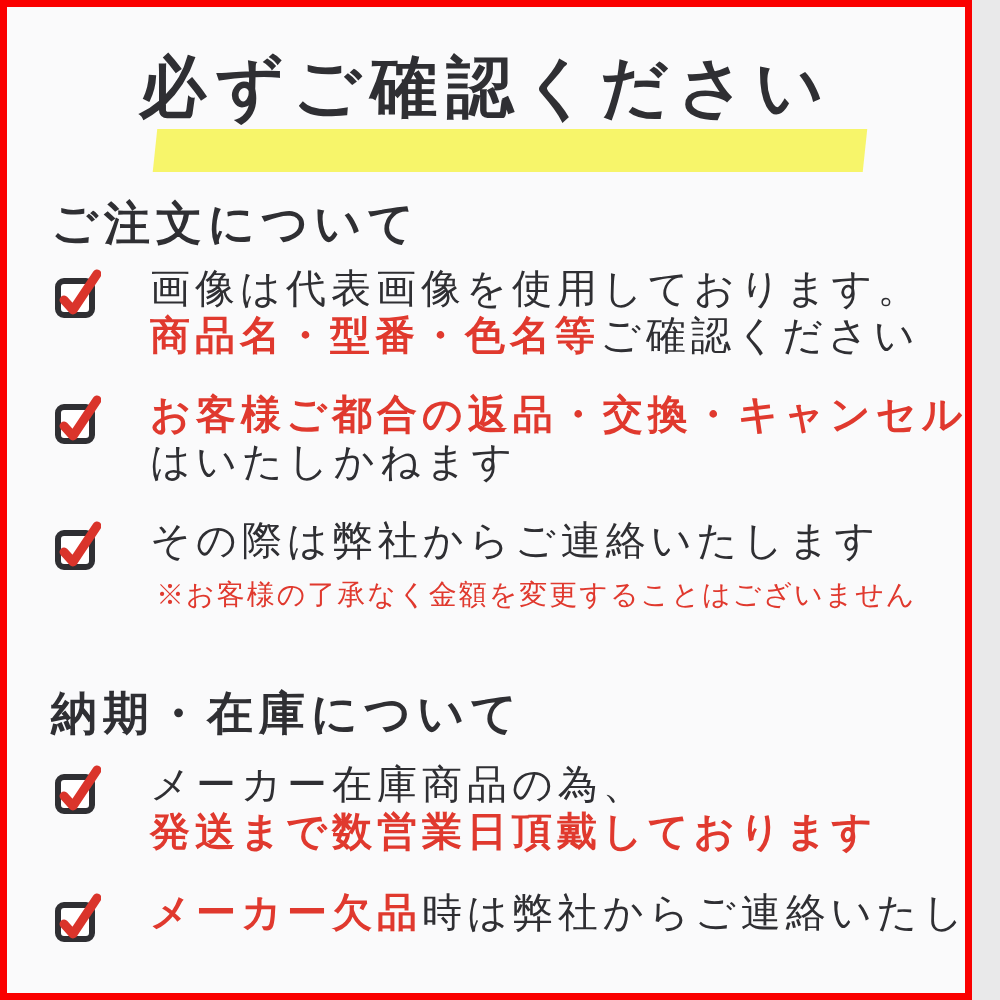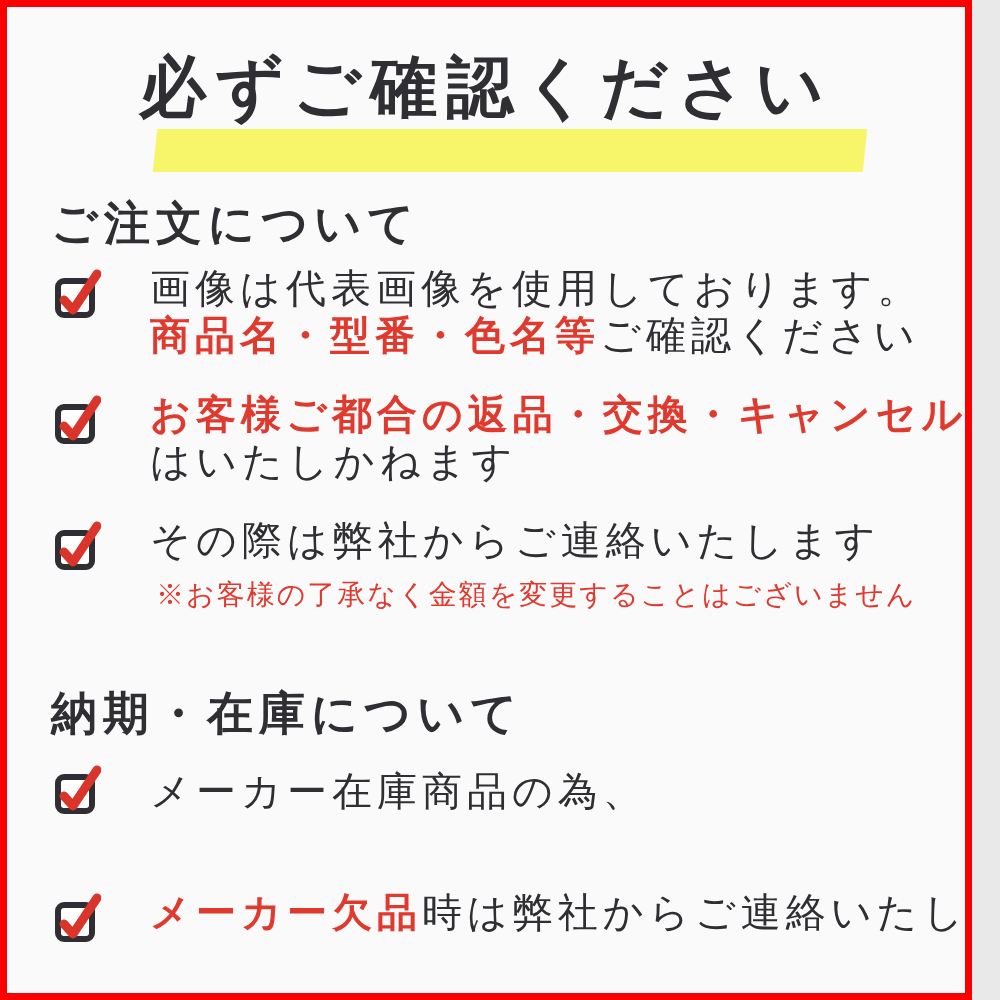--- a/index.html
+++ b/index.html
@@ -42,21 +42,21 @@
   #heading-orders{top:186px;}
   #heading-stock{top:676px;}
   
   .item{
     position:absolute;left:46px;
     display:flex;align-items:flex-start;gap:41px;
   }
   #item-1{top:258px;}
   #item-2{top:384px;}
   #item-3{top:510px;}
-  #item-4{top:754px;align-items:flex-end;}
+  #item-4{top:754px;}
   #item-5{top:882px;}
   .checkbox{flex:0 0 auto;margin-top:2px;margin-right:8px;}
   .item-lines{display:block;}
   .line{
     display:block;
     font-size:40px;line-height:47px;
     letter-spacing:5px;
     white-space:nowrap;
   }
   .dark{color:var(--text_dark,#2f2f33);}
@@ -128,20 +128,23 @@
 
   <div id="item-4" class="item">
     <svg class="checkbox" width="48" height="52" viewBox="0 0 48 52" aria-hidden="true">
       <rect x="5" y="14" width="34" height="34" rx="6" fill="#ffffff" stroke="#2f2f33" stroke-width="6"></rect>
       <path d="M11 33 L20 43 L44 7" fill="none" stroke="#da342b" stroke-width="9" stroke-linecap="round" stroke-linejoin="round"></path>
     </svg>
     <span class="item-lines">
       <span class="line">
         <span class="dark">メーカー在庫商品の為、</span>
       </span>
+      <span class="line">
+        <span class="red">発送まで数営業日頂戴しております</span>
+      </span>
     </span>
   </div>
 
   <div id="item-5" class="item">
     <svg class="checkbox" width="48" height="52" viewBox="0 0 48 52" aria-hidden="true">
       <rect x="5" y="14" width="34" height="34" rx="6" fill="#ffffff" stroke="#2f2f33" stroke-width="6"></rect>
       <path d="M11 33 L20 43 L44 7" fill="none" stroke="#da342b" stroke-width="9" stroke-linecap="round" stroke-linejoin="round"></path>
     </svg>
     <span class="item-lines">
       <span class="line">

